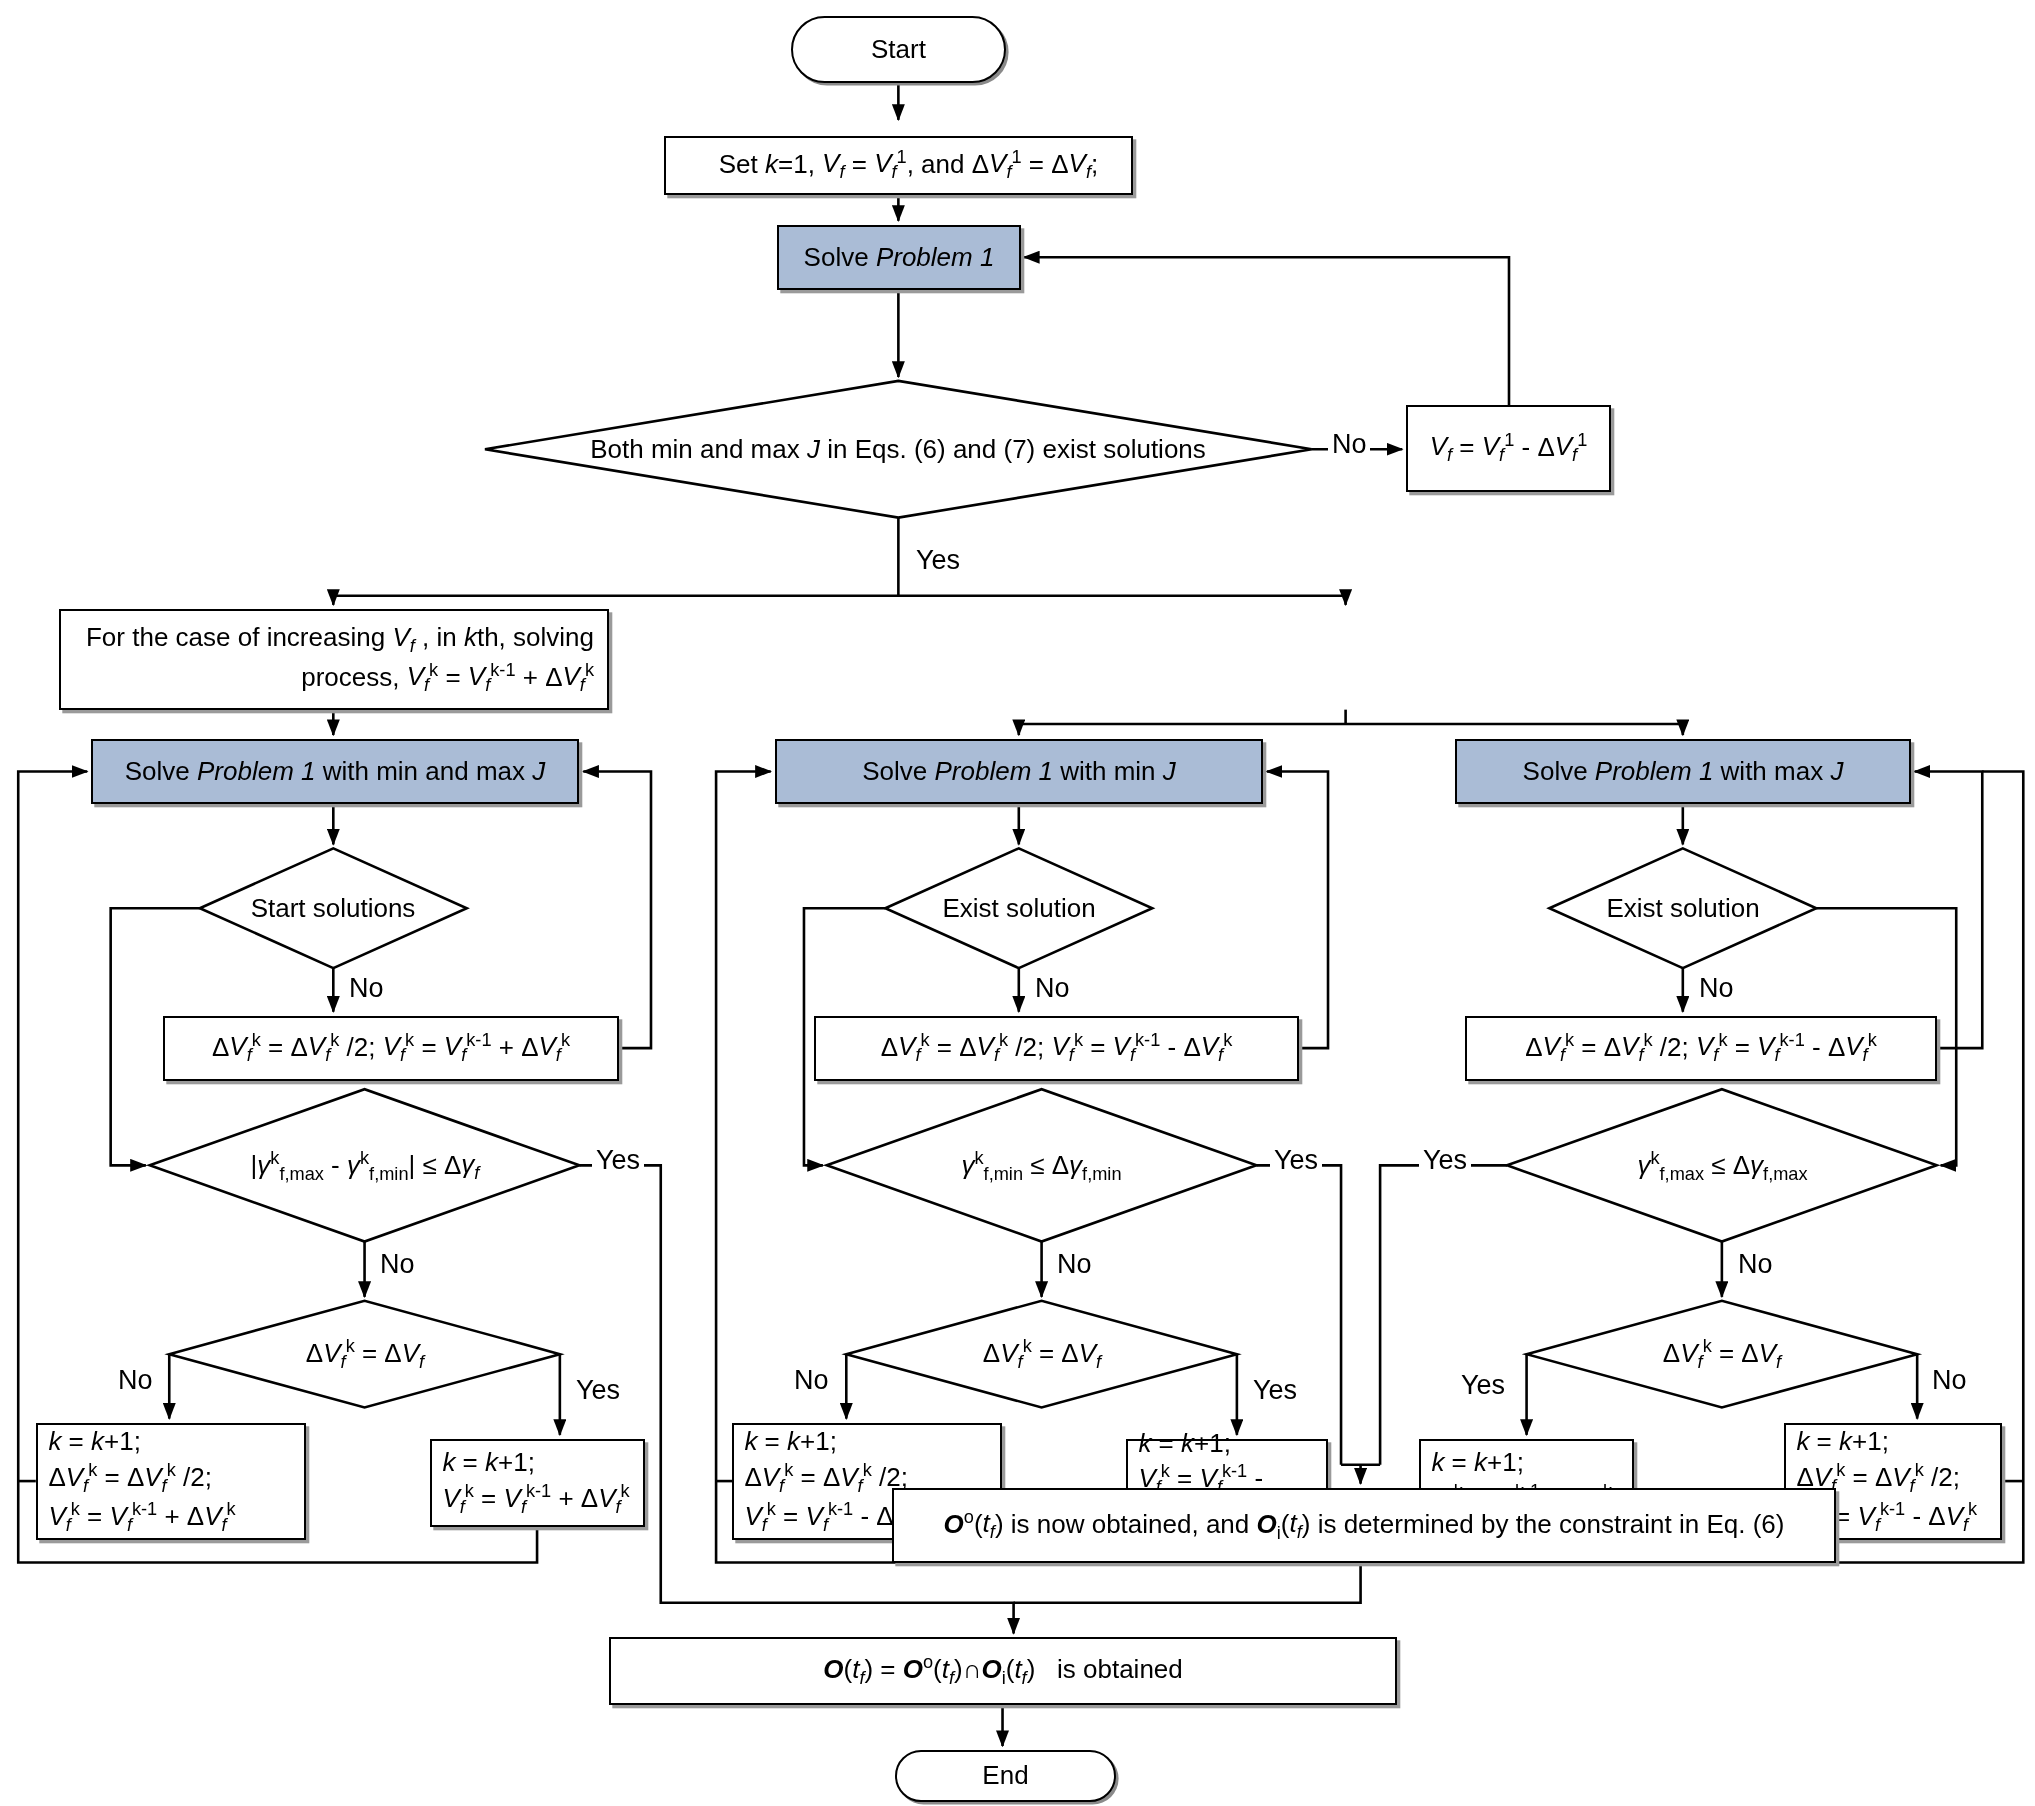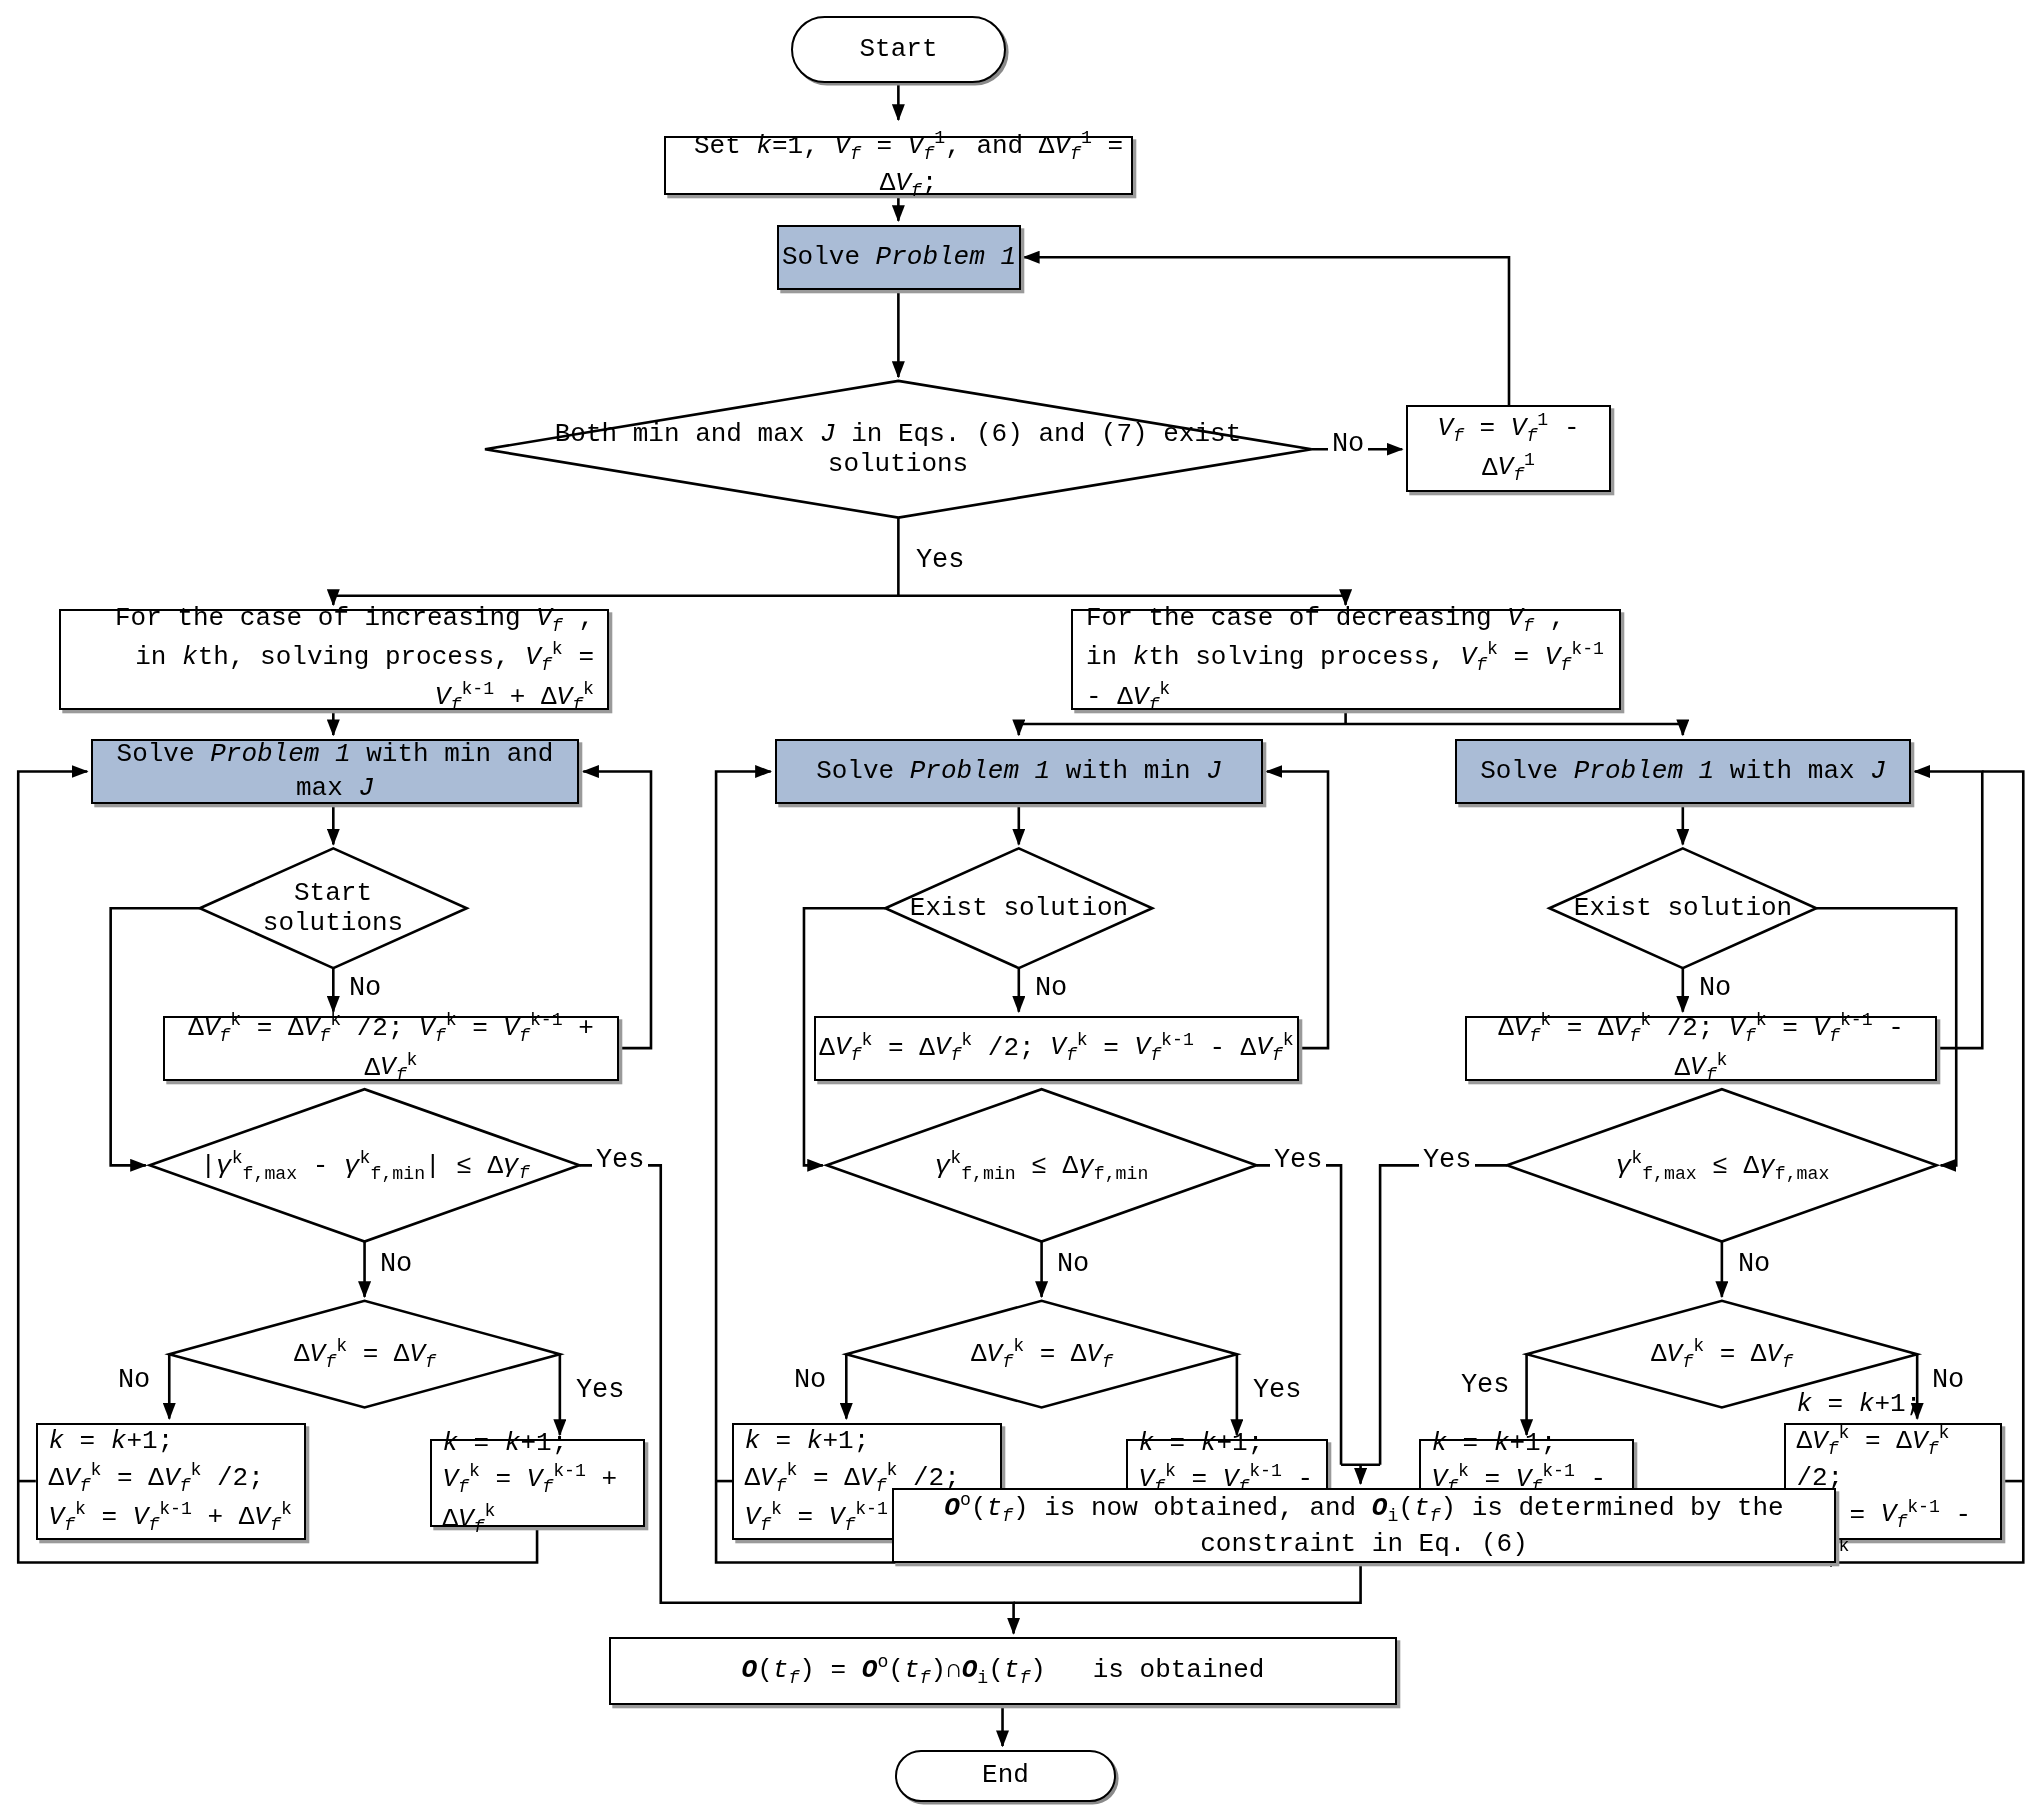--- a/index.html
+++ b/index.html
@@ -1,17 +1,17 @@
 <!DOCTYPE html>
 <html style="font-size:10.4px"><head>
 <meta charset="utf-8">
 <style>
   html,body{margin:0;padding:0;background:#ffffff;}
   #canvas{position:relative;width:2035px;height:1806px;background:#fff;
-          font-family:Liberation Mono, monospace;color:#000;}
+          font-family:Liberation Sans, sans-serif;color:#000;}
   #wires{position:absolute;left:0;top:0;width:2035px;height:1806px;}
   .node{position:absolute;display:flex;align-items:center;justify-content:center;
         text-align:center;font-size:26px;line-height:1.3;box-sizing:border-box;
         border:2.6px solid #000;background:#fff;box-shadow:3.3px 3.3px 0 #9a9a9a;}
   .oval{border-radius:39px;box-shadow:2.6px 2.6px 0 #8a8a8a;}
   .proc{background:#aabcd6;}
   .kbox{justify-content:flex-start;text-align:left;padding:3.9px 10.4px;}
   .dlabel{position:absolute;display:flex;align-items:center;justify-content:center;
           text-align:center;font-size:26px;line-height:1.15;background:transparent;}
   .lbl{position:absolute;font-size:27px;background:#fff;padding:0 3.9px;line-height:1;}
@@ -105,23 +105,20 @@
       <span>Set <i>k</i>=1,  <i>V<sub>f</sub></i> = <i>V<sub>f</sub></i><sup>1</sup>, and Δ<i>V<sub>f</sub></i><sup>1</sup> = Δ<i>V<sub>f</sub></i>;</span>
     </div>
   <div class="node proc" style="left:777px;top:225px;width:244px;height:65px;">
       <span>Solve <i>Problem 1</i></span>
     </div>
   <div class="node" style="left:1406px;top:405px;width:205px;height:87px;">
       <span><i>V<sub>f</sub></i> = <i>V<sub>f</sub></i><sup>1</sup> - Δ<i>V<sub>f</sub></i><sup>1</sup></span>
     </div>
   <div class="node" style="left:59px;top:609px;width:550px;height:101px;padding:0 13px;">
       <span style="text-align:right;">For the case of increasing <i>V<sub>f</sub></i> , in <i>k</i>th, solving process, <i>V<sub>f</sub></i><sup>k</sup> = <i>V<sub>f</sub></i><sup>k-1</sup> + Δ<i>V<sub>f</sub></i><sup>k</sup></span>
-    </div>
-  <div class="node" style="left:1071px;top:609px;width:550px;height:101px;padding:0 13px;">
-      <span style="text-align:left;">For the case of decreasing <i>V<sub>f</sub></i> , in <i>k</i>th solving process, <i>V<sub>f</sub></i><sup>k</sup> = <i>V<sub>f</sub></i><sup>k-1</sup> - Δ<i>V<sub>f</sub></i><sup>k</sup></span>
     </div>
   <div class="node proc" style="left:91px;top:739px;width:488px;height:65px;">
       <span>Solve <i>Problem 1</i> with min and max <i>J</i></span>
     </div>
   <div class="node proc" style="left:775px;top:739px;width:488px;height:65px;">
       <span>Solve <i>Problem 1</i> with min  <i>J</i></span>
     </div>
   <div class="node proc" style="left:1455px;top:739px;width:456px;height:65px;">
       <span>Solve <i>Problem 1</i> with max <i>J</i></span>
     </div>

